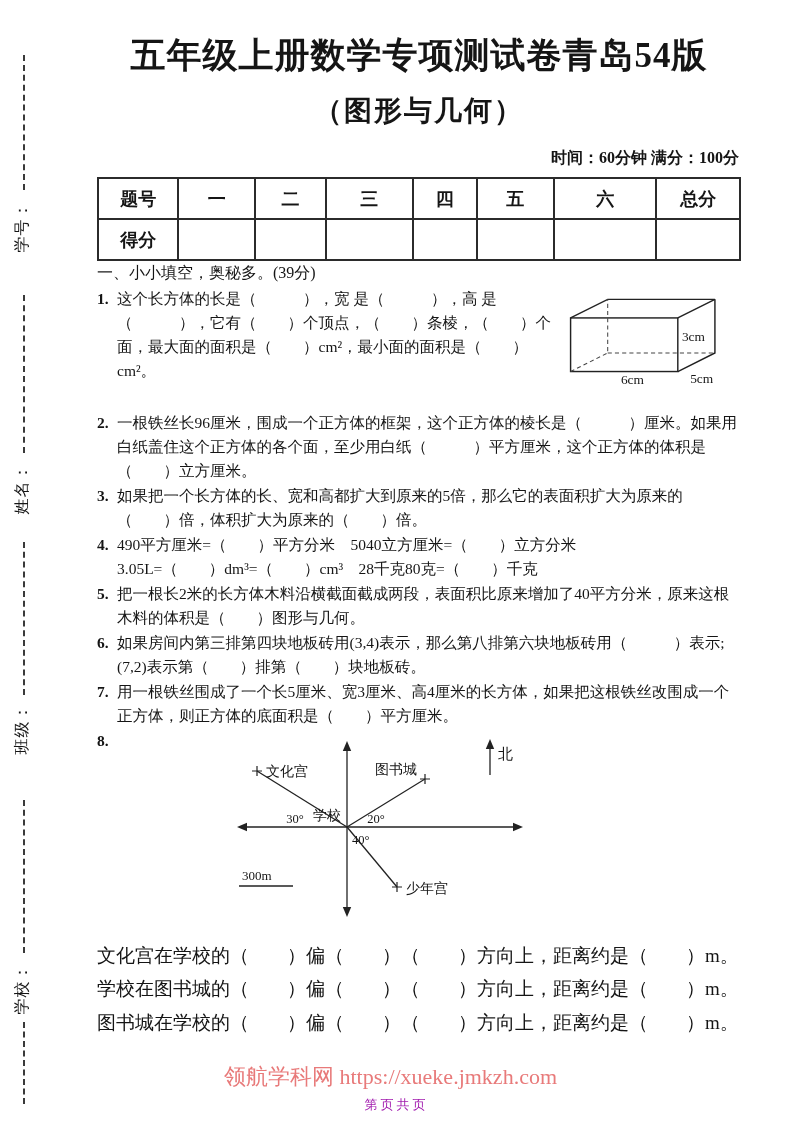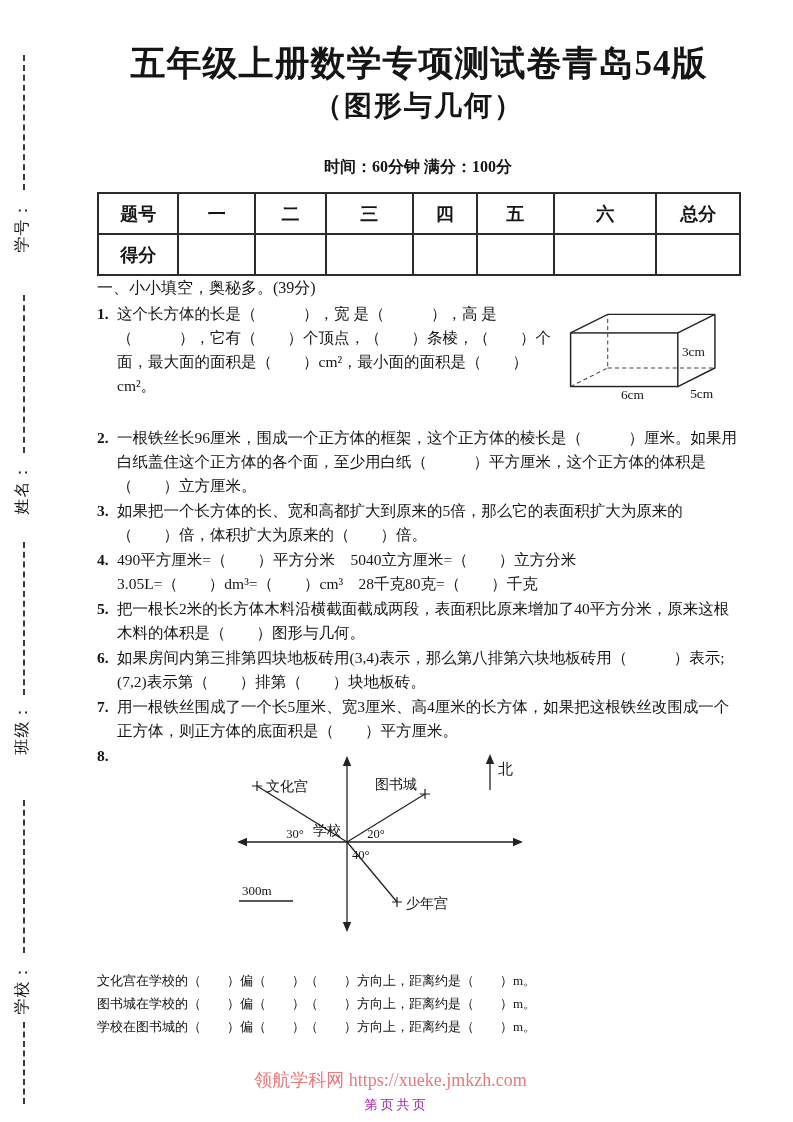--- a/index.html
+++ b/index.html
@@ -5,43 +5,43 @@
   html,body{margin:0;padding:0;background:#ffffff;}
   .page{position:relative;width:793px;height:1122px;background:#ffffff;
         font-family:"Liberation Serif","DejaVu Serif",serif;color:#151515;overflow:hidden;margin:0 auto;}
 
   
   .seal-dash{position:absolute;left:23px;width:0;border-left:2px dashed #3a3a3a;}
   .seal-label{position:absolute;width:84px;height:24px;left:-18px;transform:rotate(-90deg);
               font-size:16px;letter-spacing:1px;text-align:center;white-space:nowrap;}
 
   
-  .content{position:absolute;left:97px;top:16px;width:644px;}
+  .content{position:absolute;left:97px;top:8px;width:644px;}
   .title{margin-top:24px;text-align:center;font-size:35px;font-weight:900;letter-spacing:1px;}
-  .subtitle{text-align:center;font-size:28px;font-weight:800;letter-spacing:2px;}
-  .time-info{margin-top:32px;text-align:center;font-size:16px;font-weight:700;padding-right:2px;}
-
-  table.score-table{width:100%;border-collapse:collapse;margin-top:14px;table-layout:fixed;}
+  .subtitle{margin-top:13px;text-align:center;font-size:28px;font-weight:800;letter-spacing:2px;}
+  .time-info{margin-top:18px;text-align:right;font-size:16px;font-weight:700;padding-right:2px;}
+
+  table.score-table{width:100%;border-collapse:collapse;margin-top:8px;table-layout:fixed;}
   table.score-table td{border:2px solid #2b2b2b;height:37px;text-align:center;font-size:18px;font-weight:700;}
 
   .section-heading{margin-top:2px;font-size:16px;}
   .questions{margin-top:3px;}
   .question{display:flex;align-items:flex-start;margin-top:1px;}
   .q-num{flex:0 0 20px;font-weight:700;font-size:15.5px;line-height:1.55;}
   .q-text{flex:1;font-size:15.5px;line-height:1.55;}
   .q-body{white-space:pre-line;}
 
   .fig-cuboid{float:right;width:180px;margin:0 0 16px 6px;}
   .fig-map{margin:0 0 4px 118px;width:352px;}
 
-  .dir-lines{margin-top:19px;font-size:13px;line-height:1.75;}
+  .dir-lines{margin-top:3px;font-size:19px;line-height:1.75;}
 
   svg text{font-family:inherit;fill:#151515;}
 
-  .footer-site{position:absolute;left:0;right:12px;bottom:30px;text-align:center;font-size:18px;color:#e87a7a;}
+  .footer-site{position:absolute;left:0;right:12px;bottom:30px;text-align:center;font-size:22px;color:#e87a7a;}
   .footer-page{position:absolute;left:0;right:0;bottom:8px;text-align:center;font-size:13px;letter-spacing:3px;color:#a21caf;}
 </style>
 </head>
 <body>
 
 <div class="page">
 
   <div class="seal-dash" style="top:55px;height:135px"></div>
   <span class="seal-label" style="top:215px">学号：</span>
   <div class="seal-dash" style="top:295px;height:158px"></div>
@@ -197,22 +197,22 @@
               <text x="141" y="94" font-size="12.5" text-anchor="middle">20°</text>
               <text x="117" y="115" font-size="12.5">40°</text>
               <text x="7" y="151" font-size="13">300m</text>
             </svg>
           </div>
         </div>
       </div>
 
       <div class="dir-lines">
         <div>文化宫在学校的（　　）偏（　　）（　　）方向上，距离约是（　　）m。</div>
+        <div>学校在图书城的（　　）偏（　　）（　　）方向上，距离约是（　　）m。</div>
         <div>图书城在学校的（　　）偏（　　）（　　）方向上，距离约是（　　）m。</div>
-        <div>学校在图书城的（　　）偏（　　）（　　）方向上，距离约是（　　）m。</div>
       </div>
 
     </div>
   </div>
 
   <div class="footer-site">领航学科网 https://xueke.jmkzh.com</div>
   <div class="footer-page">第页共页</div>
 
 </div>
 

